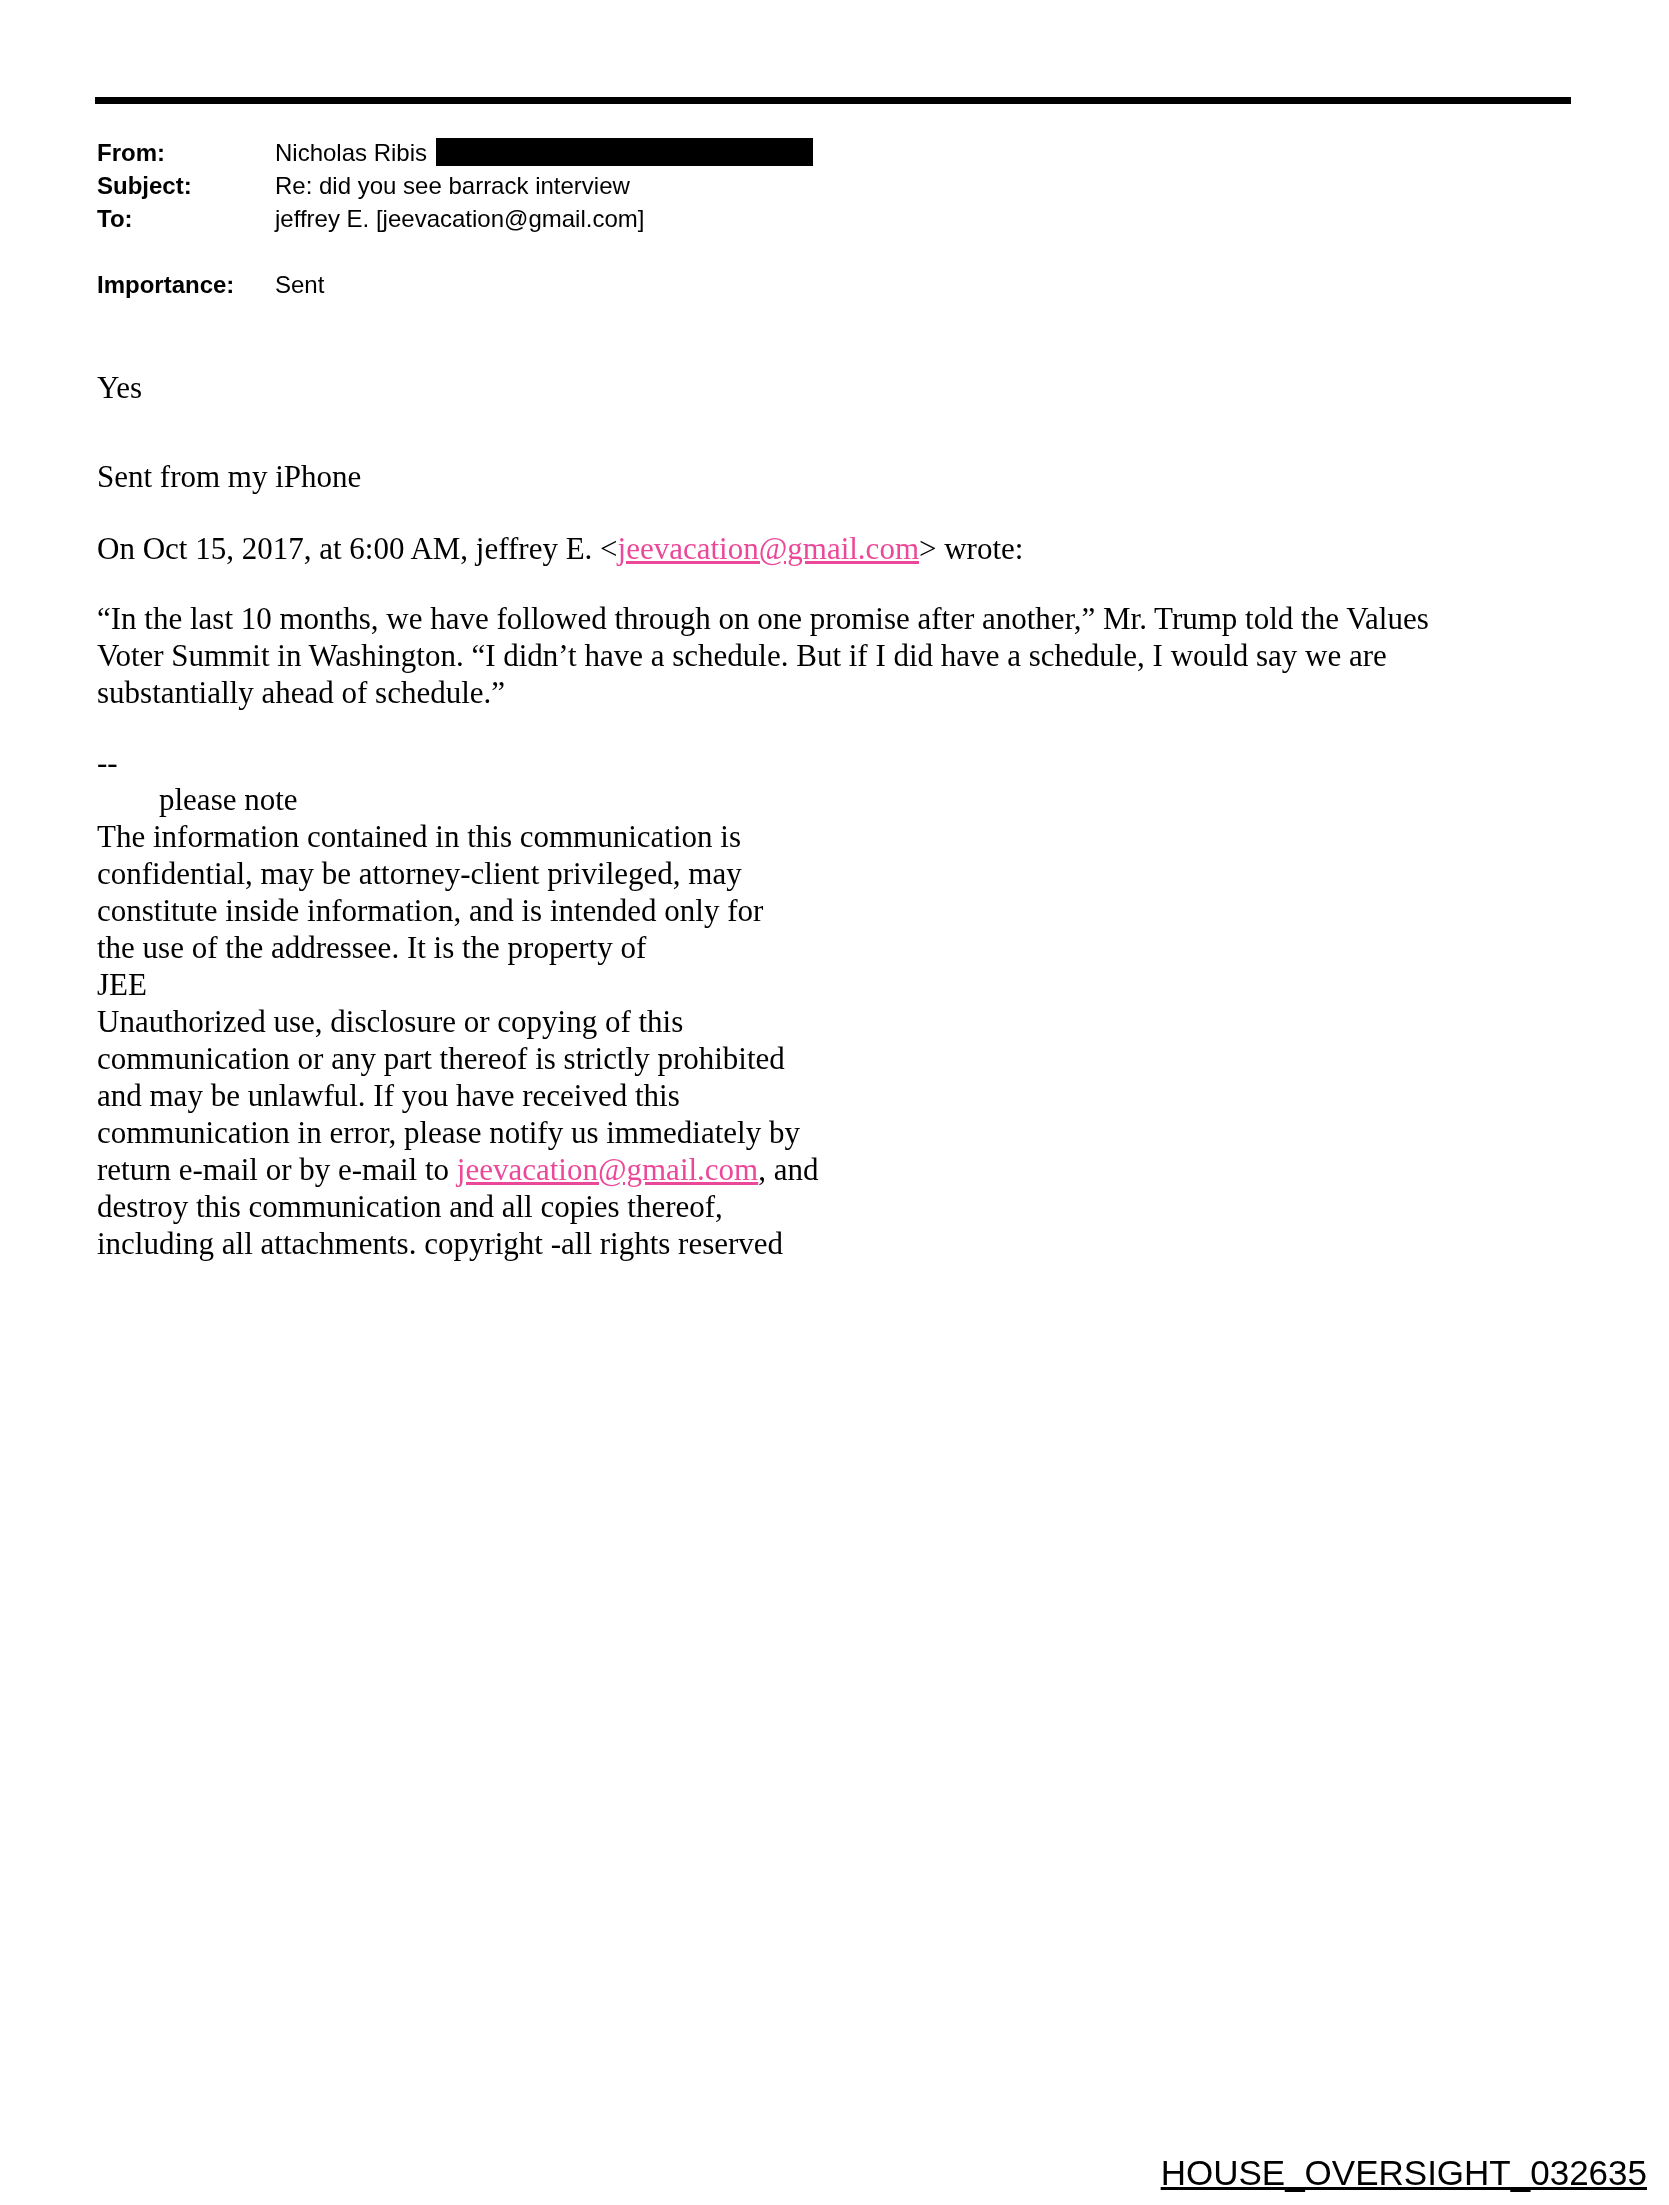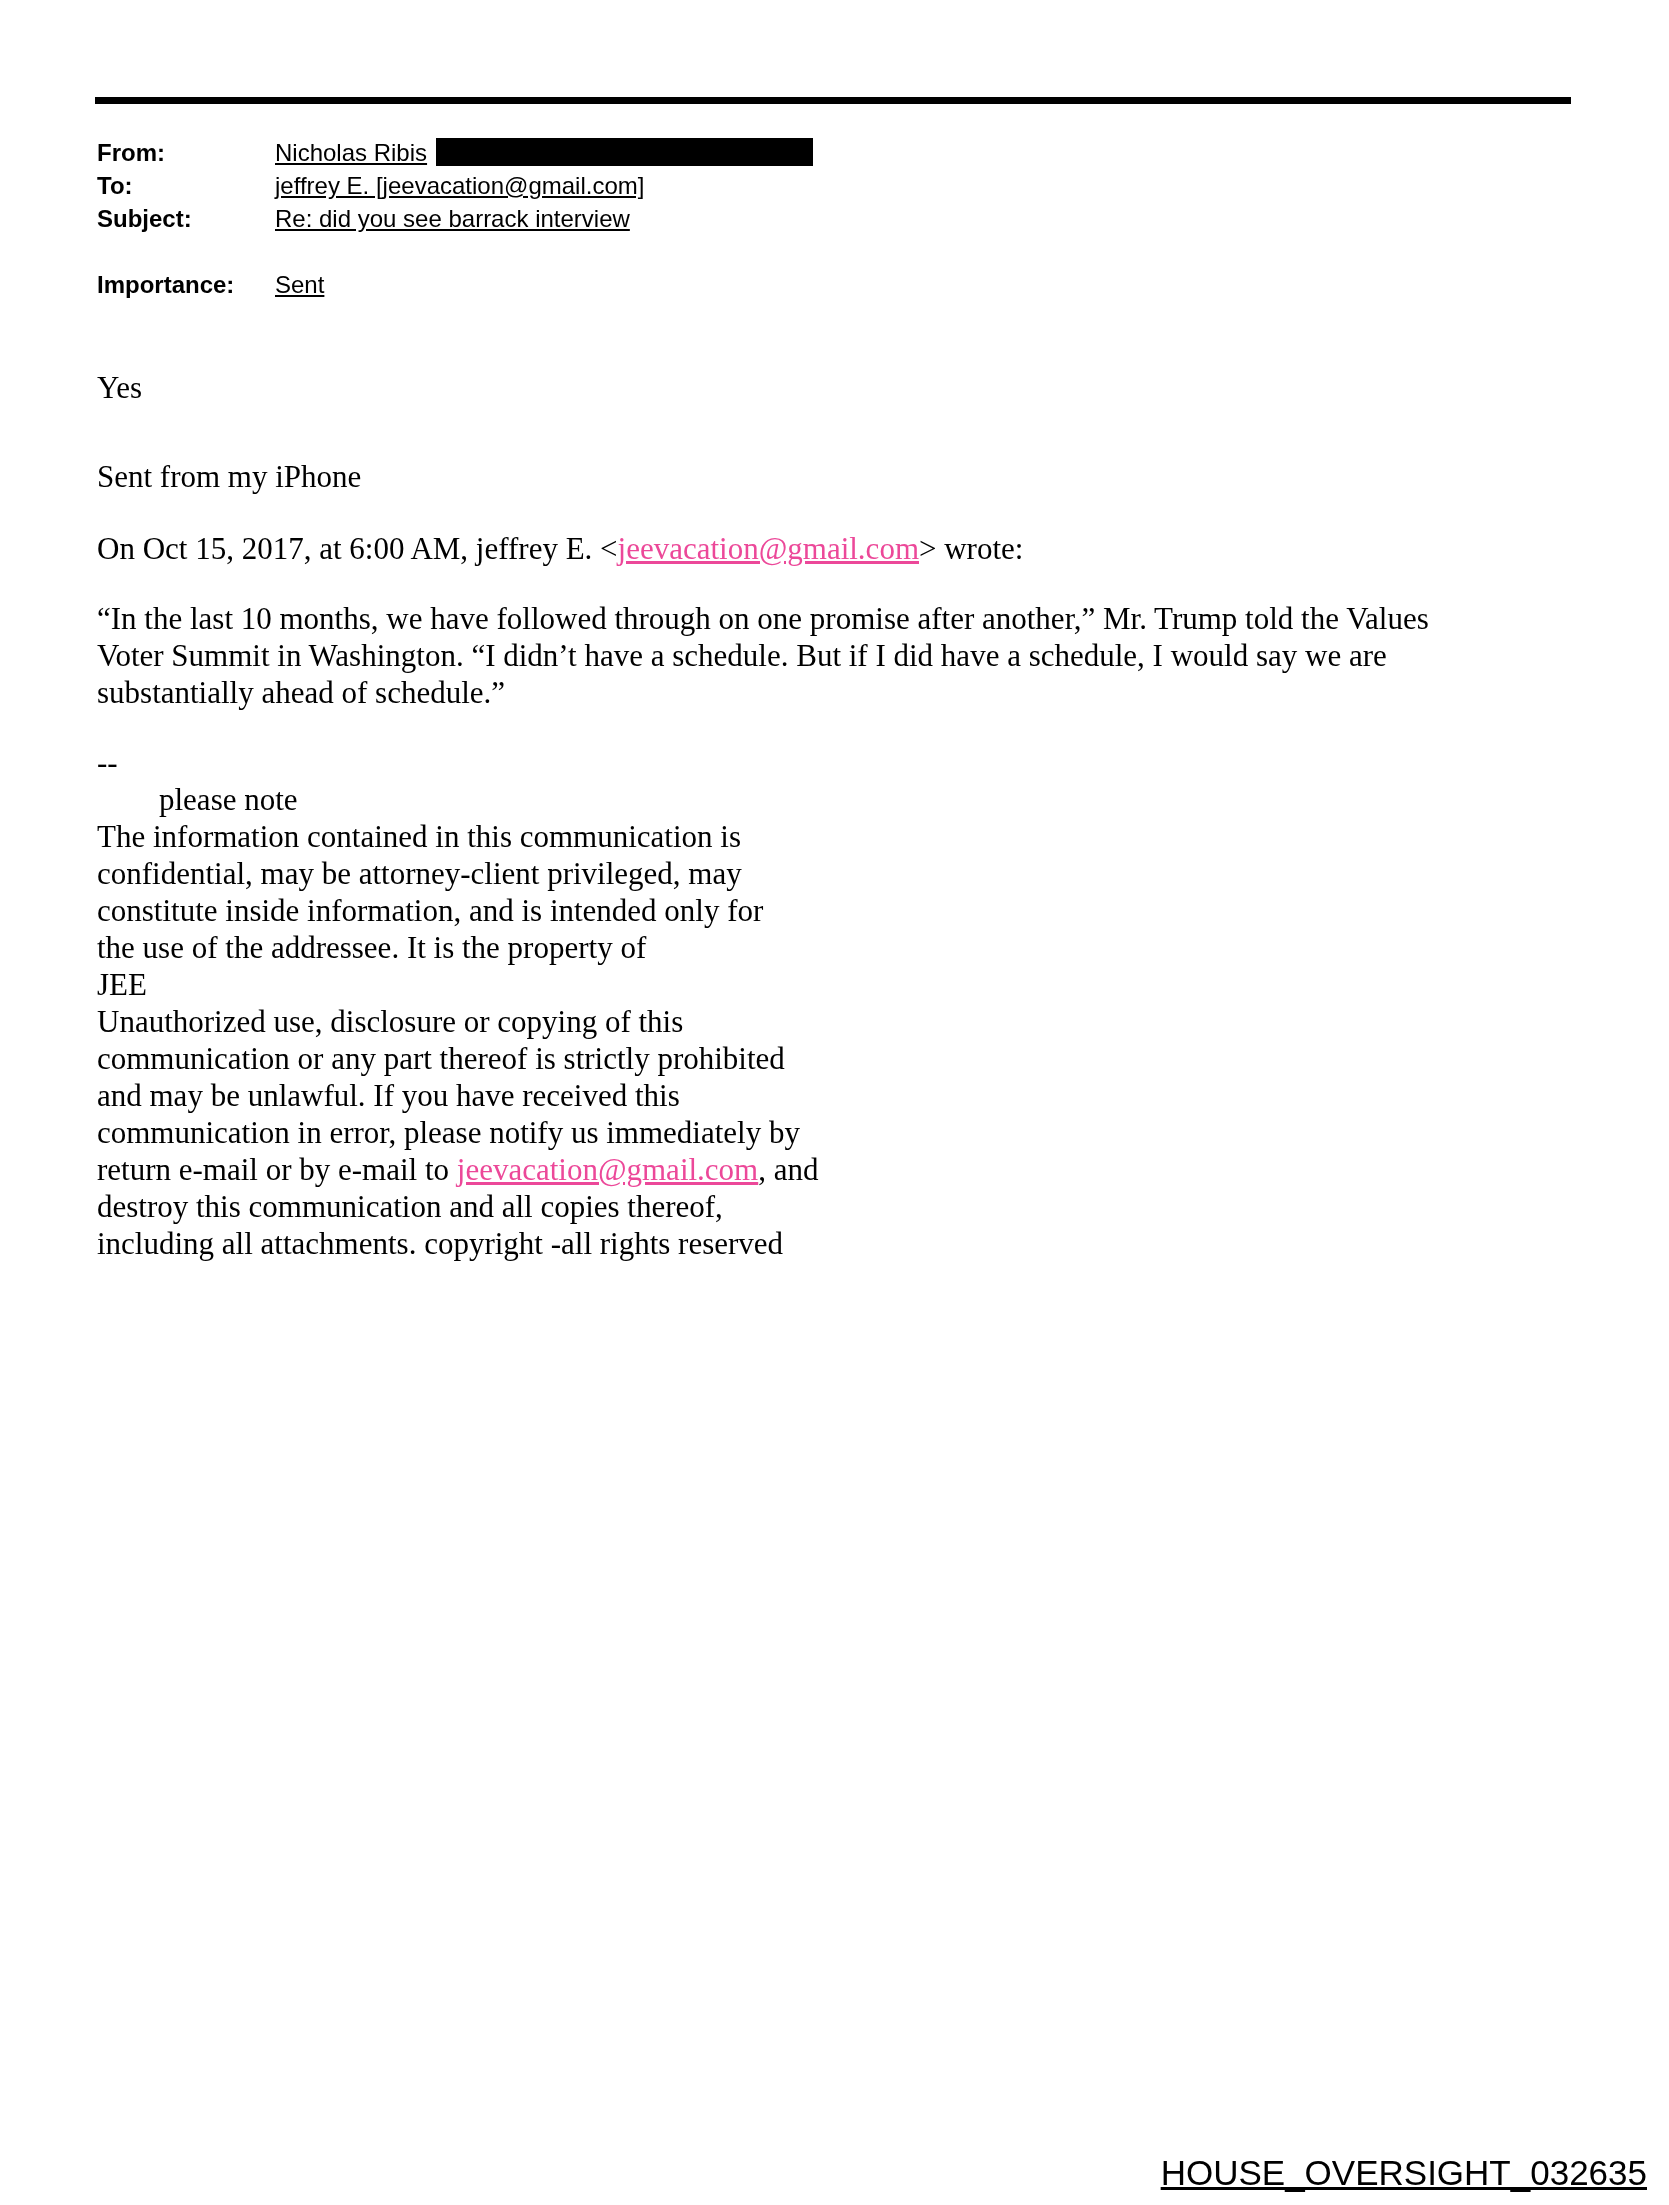--- a/index.html
+++ b/index.html
@@ -38,21 +38,20 @@
   .hrow-spacer {
     height: 33px;
   }
   .hlabel {
     flex: 0 0 178px;
     width: 178px;
     font-weight: bold;
   }
   .hvalue {
     white-space: nowrap;
-    text-decoration: underline;
   }
   .redaction {
     display: inline-block;
     width: 377px;
     height: 27.5px;
     background: #000000;
     margin-left: 9.2px;
     vertical-align: -4.6px;
   }
   .serif-block {
@@ -91,26 +90,26 @@
 <div class="page">
 
   <div class="top-rule"></div>
 
   <div class="email-header">
     <div class="hrow">
       <span class="hlabel">From:</span>
       <span class="hvalue"><span>Nicholas Ribis</span><span class="redaction"></span></span>
     </div>
     <div class="hrow">
+      <span class="hlabel">Subject:</span>
+      <span class="hvalue">Re: did you see barrack interview</span>
+    </div>
+    <div class="hrow">
       <span class="hlabel">To:</span>
       <span class="hvalue">jeffrey E. [jeevacation@gmail.com]</span>
-    </div>
-    <div class="hrow">
-      <span class="hlabel">Subject:</span>
-      <span class="hvalue">Re: did you see barrack interview</span>
     </div>
     <div class="hrow-spacer"></div>
     <div class="hrow">
       <span class="hlabel">Importance:</span>
       <span class="hvalue">Sent</span>
     </div>
   </div>
 
   <div class="serif-block block-iphone">Sent from my iPhone</div>
 

